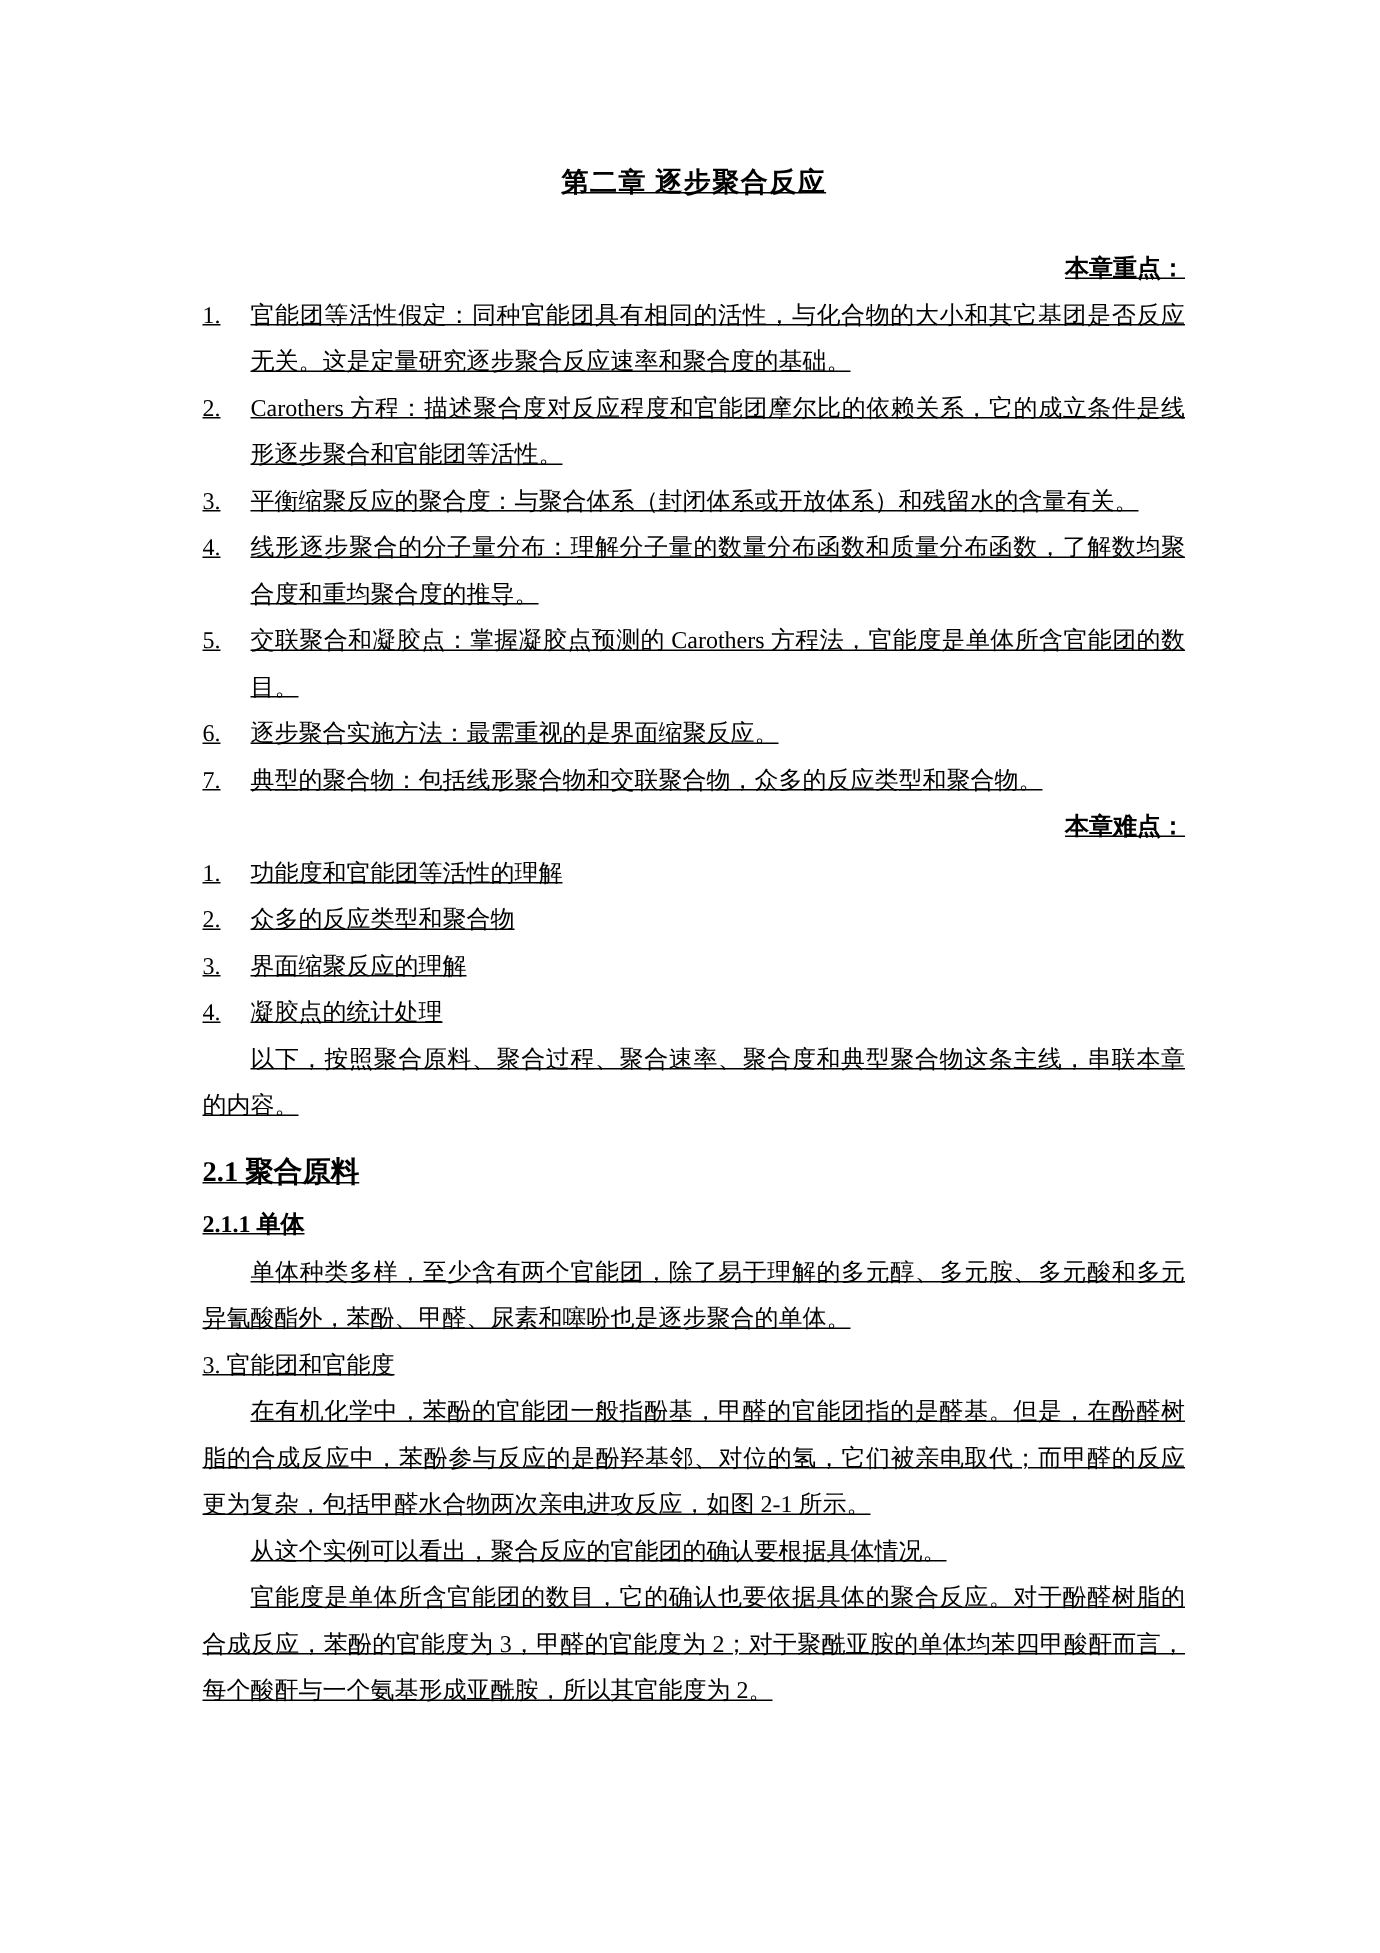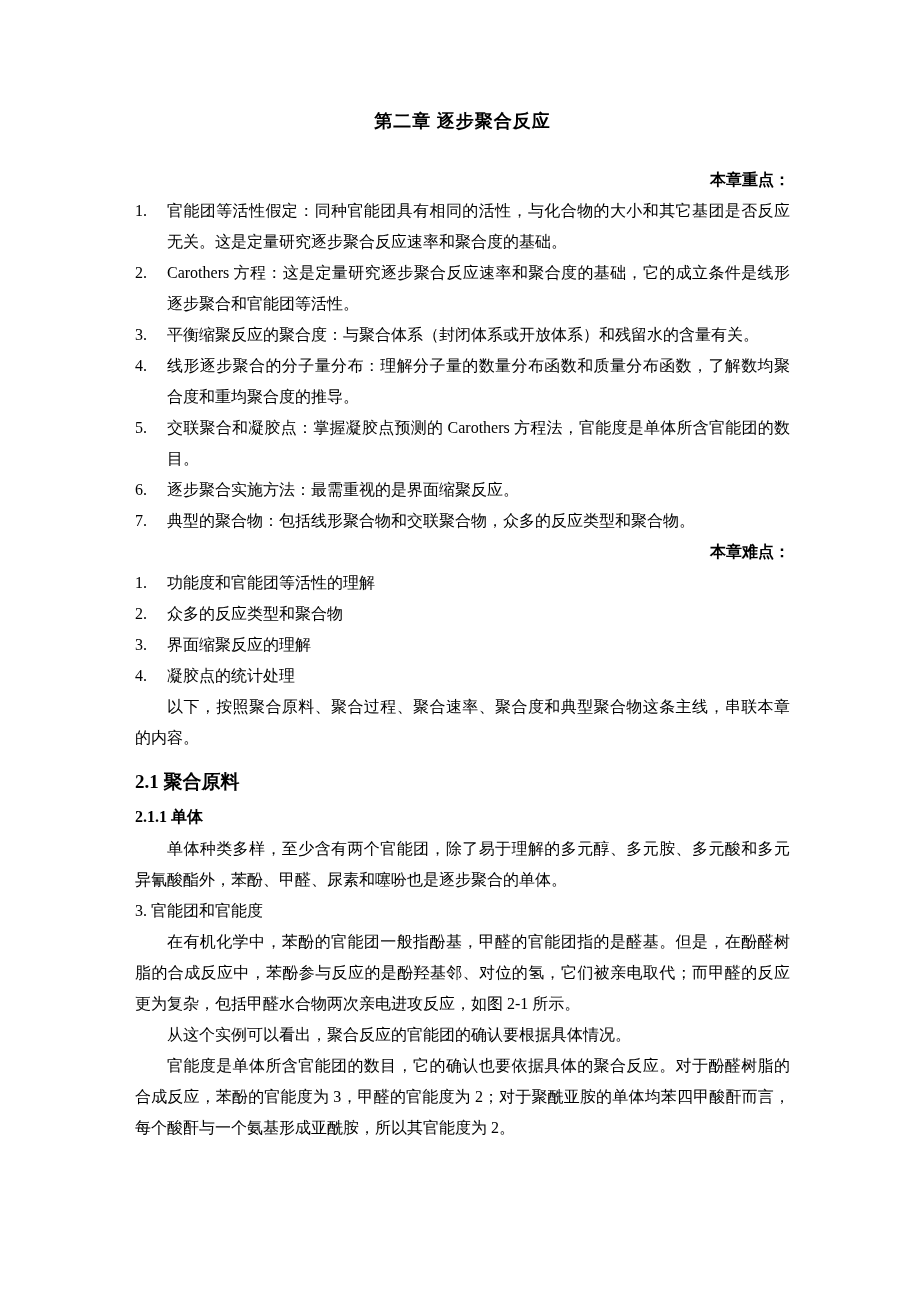--- a/index.html
+++ b/index.html
@@ -9,20 +9,21 @@
     width: 920px;
     height: 1302px;
     margin: 0 auto;
     background: #ffffff;
     color: #000000;
     font-family: "Liberation Serif", "DejaVu Serif", serif;
     font-size: 16px;
     line-height: 31px;
     padding: 104px 130px 0 135px;
     overflow: hidden;
+    text-decoration: underline;
   }
   .title {
     font-size: 18px;
     font-weight: bold;
     text-align: center;
     line-height: 34px;
     margin-bottom: 26px;
     letter-spacing: 1px;
   }
   .bold-heading {
@@ -64,21 +65,21 @@
 
   <p class="bold-heading">本章重点：</p>
 
   <div class="list">
     <div class="list-item">
       <span class="num">1.</span>
       <span class="item-text">官能团等活性假定：同种官能团具有相同的活性，与化合物的大小和其它基团是否反应无关。这是定量研究逐步聚合反应速率和聚合度的基础。</span>
     </div>
     <div class="list-item">
       <span class="num">2.</span>
-      <span class="item-text">Carothers 方程：这是定量研究逐步聚合反应速率和聚合度的基础，它的成立条件是线形逐步聚合和官能团等活性。</span>
+      <span class="item-text">Carothers 方程：描述聚合度对反应程度和官能团摩尔比的依赖关系，它的成立条件是线形逐步聚合和官能团等活性。</span>
     </div>
     <div class="list-item">
       <span class="num">3.</span>
       <span class="item-text">平衡缩聚反应的聚合度：与聚合体系（封闭体系或开放体系）和残留水的含量有关。</span>
     </div>
     <div class="list-item">
       <span class="num">4.</span>
       <span class="item-text">线形逐步聚合的分子量分布：理解分子量的数量分布函数和质量分布函数，了解数均聚合度和重均聚合度的推导。</span>
     </div>
     <div class="list-item">

